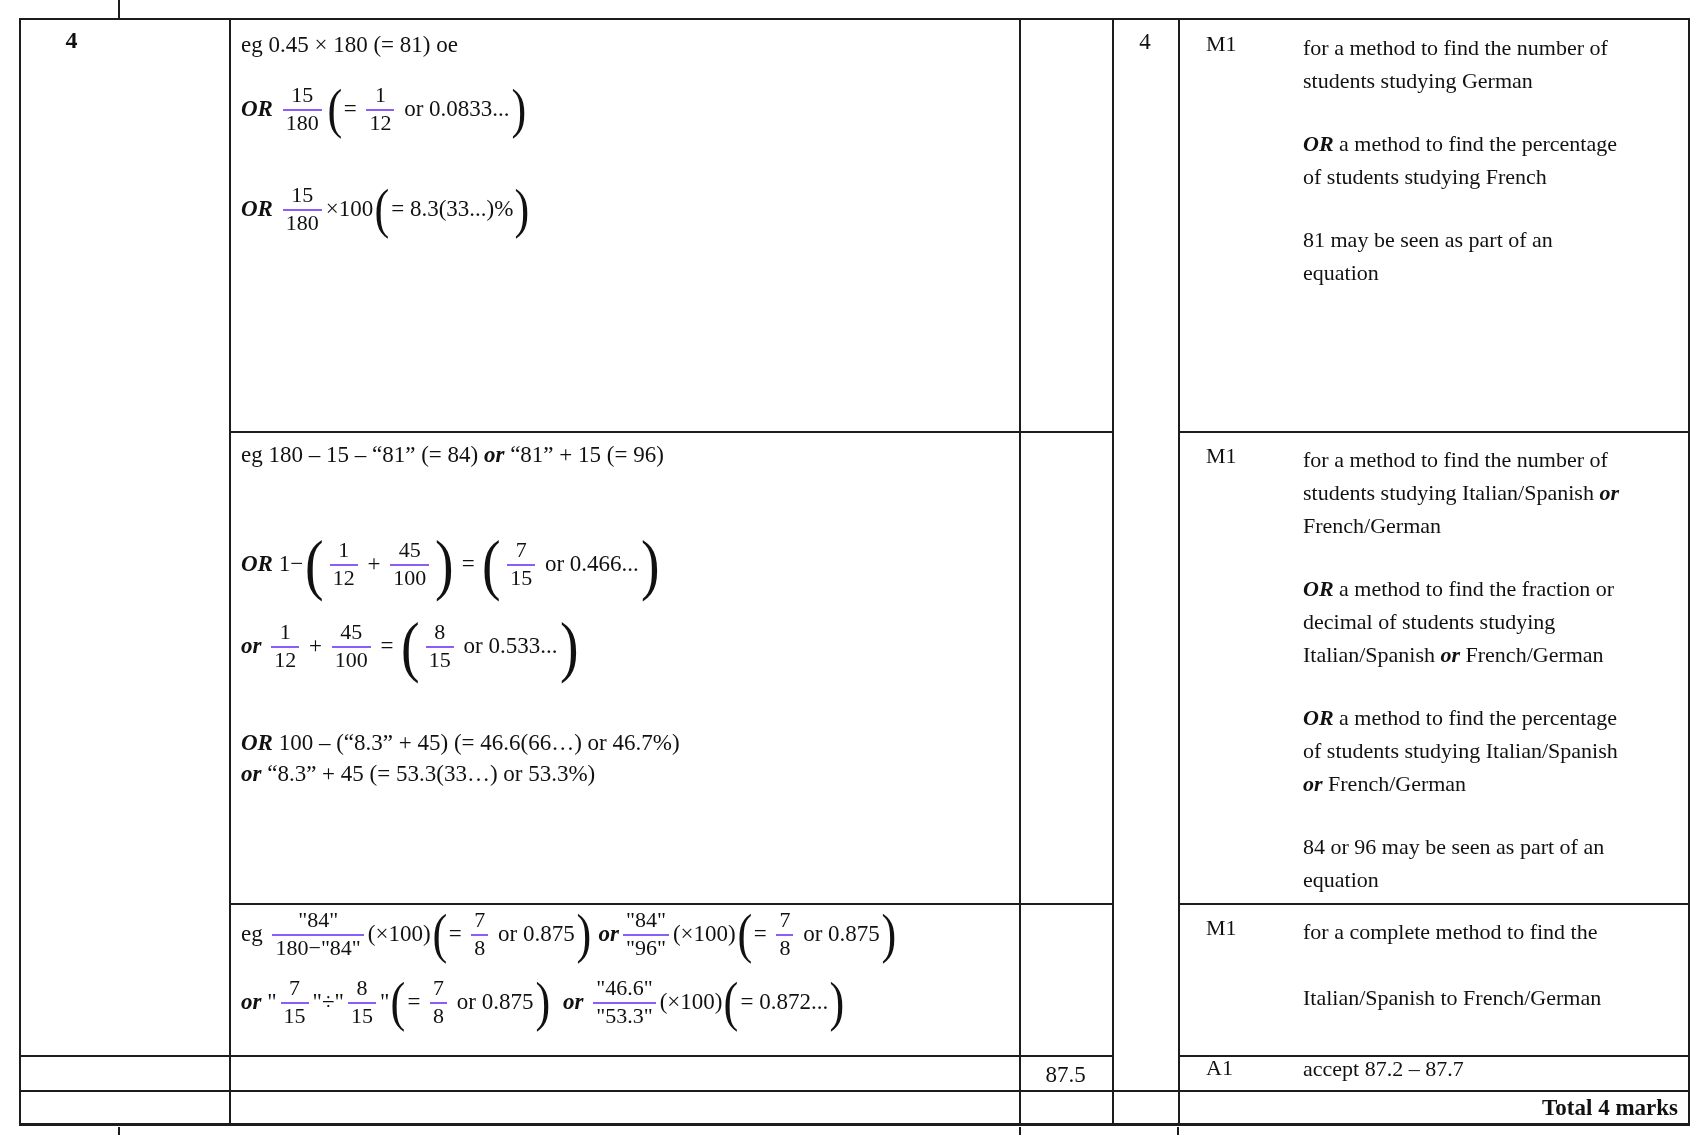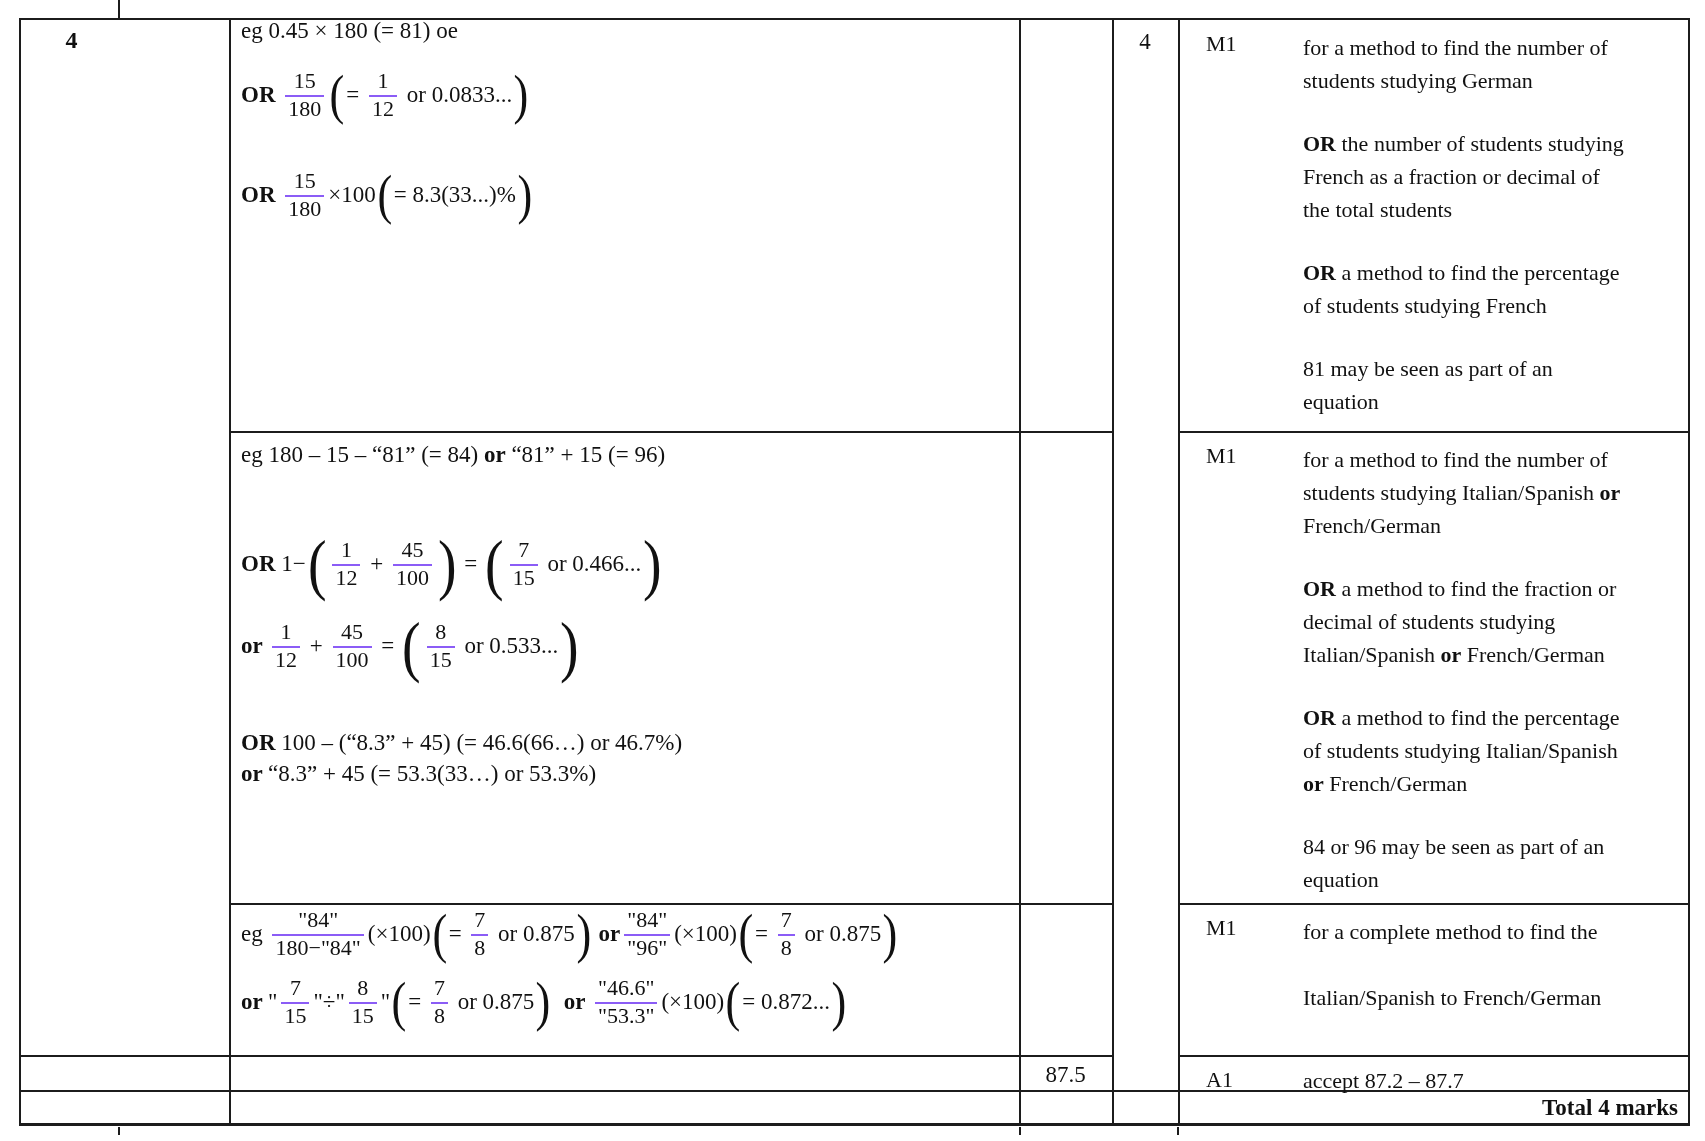--- a/index.html
+++ b/index.html
@@ -1,53 +1,53 @@
 <!DOCTYPE html>
 <html><head>
 <meta charset="utf-8">
 <style>
   html,body{margin:0;padding:0;background:#fff;}
   body{width:1705px;height:1141px;position:relative;overflow:hidden;
        font-family:"Liberation Serif","DejaVu Serif",serif;color:#111;}
   #page{position:absolute;inset:0;}
   .ln{position:absolute;background:#1c1c1c;}
   .cell{position:absolute;font-size:23px;}
-  .bold{font-weight:bold;}
+  .bold{font-weight:bold;font-style:italic;}
   
   #qnum{left:19px;top:27px;width:105px;text-align:center;font-weight:bold;font-size:24px;}
   #markcell{left:1112px;top:29px;width:66px;text-align:center;}
   #answercell{left:1019px;top:1062px;width:93px;text-align:center;}
   #totalcell{left:1178px;top:1095px;width:500px;text-align:right;font-weight:bold;}
   
   .working{position:absolute;left:241px;width:772px;font-size:23px;}
   #wr0{top:18px;} #wr1{top:431px;} #wr2{top:903px;}
   .math-line{display:flex;align-items:center;white-space:pre;}
   .math-line span{white-space:pre;}
-  #wr0 .math-line:nth-child(1){margin-top:0;}
+  #wr0 .math-line:nth-child(1){margin-top:14px;}
   #wr0 .math-line:nth-child(2){margin-top:24px;}
   #wr0 .math-line:nth-child(3){margin-top:46px;}
   #wr1 .math-line:nth-child(1){margin-top:11px;}
   #wr1 .math-line:nth-child(2){margin-top:62px;}
   #wr1 .math-line:nth-child(3){margin-top:14px;}
   #wr1 .math-line:nth-child(4){margin-top:50px;}
   #wr1 .math-line:nth-child(5){margin-top:5px;}
   #wr2 .math-line:nth-child(1){margin-top:4px;}
   #wr2 .math-line:nth-child(2){margin-top:14px;}
   .frac{display:inline-block;vertical-align:middle;text-align:center;font-size:22px;line-height:1.08;margin:0 4px;}
   .frac .num{display:block;padding:0 3px 2px;}
   .frac .den{display:block;border-top:2px solid #8b5cf6;padding:0 3px 0;}
   .paren{line-height:1;font-weight:400;transform:scaleX(.82);}
   .p-lg{font-size:54px;}
   .p-xl{font-size:68px;}
   
   .notes{position:absolute;left:1178px;width:506px;display:flex;align-items:flex-start;font-size:22px;gap:25px;}
   #nr0{top:18px;padding-top:13px;}
   #nr1{top:431px;padding-top:12px;}
   #nr2{top:903px;padding-top:12px;}
-  #nr3{top:1055px;padding-top:12px;}
+  #nr3{top:1055px;padding-top:0;}
   #nr3 .para{line-height:28px;}
   .mark-label{margin-left:28px;width:72px;flex:0 0 72px;}
   .paras{width:400px;}
   .para{line-height:33px;}
   .para + .para{margin-top:30px;}
 </style>
 </head>
 <body>
 
 <div id="page">
@@ -93,21 +93,20 @@
     </div>
   <div id="wr2" class="working">
       <div class="math-line"><span>eg </span><span class="frac"><span class="num">"84"</span><span class="den">180−"84"</span></span><span>(×100)</span><span class="paren p-lg">(</span><span>= </span><span class="frac"><span class="num">7</span><span class="den">8</span></span><span> or 0.875</span><span class="paren p-lg">)</span><span> </span><span class="bold">or</span><span class="frac"><span class="num">"84"</span><span class="den">"96"</span></span><span>(×100)</span><span class="paren p-lg">(</span><span>= </span><span class="frac"><span class="num">7</span><span class="den">8</span></span><span> or 0.875</span><span class="paren p-lg">)</span></div>
       <div class="math-line"><span class="bold">or </span><span>"</span><span class="frac"><span class="num">7</span><span class="den">15</span></span><span>"÷"</span><span class="frac"><span class="num">8</span><span class="den">15</span></span><span>"</span><span class="paren p-lg">(</span><span>= </span><span class="frac"><span class="num">7</span><span class="den">8</span></span><span> or 0.875</span><span class="paren p-lg">)</span><span>  </span><span class="bold">or </span><span class="frac"><span class="num">"46.6"</span><span class="den">"53.3"</span></span><span>(×100)</span><span class="paren p-lg">(</span><span>= 0.872...</span><span class="paren p-lg">)</span></div>
     </div>
 
   <div id="nr0" class="notes">
     <div class="mark-label">M1</div>
     <div class="paras">
         <div class="para"><span>for a method to find the number of</span><br><span>students studying German</span></div>
-        <div class="para"><span class="bold">OR</span><span> the number of students studying</span><br><span>French as a fraction or decimal of</span><br><span>the total students</span></div>
         <div class="para"><span class="bold">OR</span><span> a method to find the percentage</span><br><span>of students studying French</span></div>
         <div class="para"><span>81 may be seen as part of an</span><br><span>equation</span></div>
       </div>
   </div>
   <div id="nr1" class="notes">
     <div class="mark-label">M1</div>
     <div class="paras">
         <div class="para"><span>for a method to find the number of</span><br><span>students studying Italian/Spanish </span><span class="bold">or</span><br><span>French/German</span></div>
         <div class="para"><span class="bold">OR</span><span> a method to find the fraction or</span><br><span>decimal of students studying</span><br><span>Italian/Spanish </span><span class="bold">or</span><span> French/German</span></div>
         <div class="para"><span class="bold">OR</span><span> a method to find the percentage</span><br><span>of students studying Italian/Spanish</span><br><span class="bold">or</span><span> French/German</span></div>

